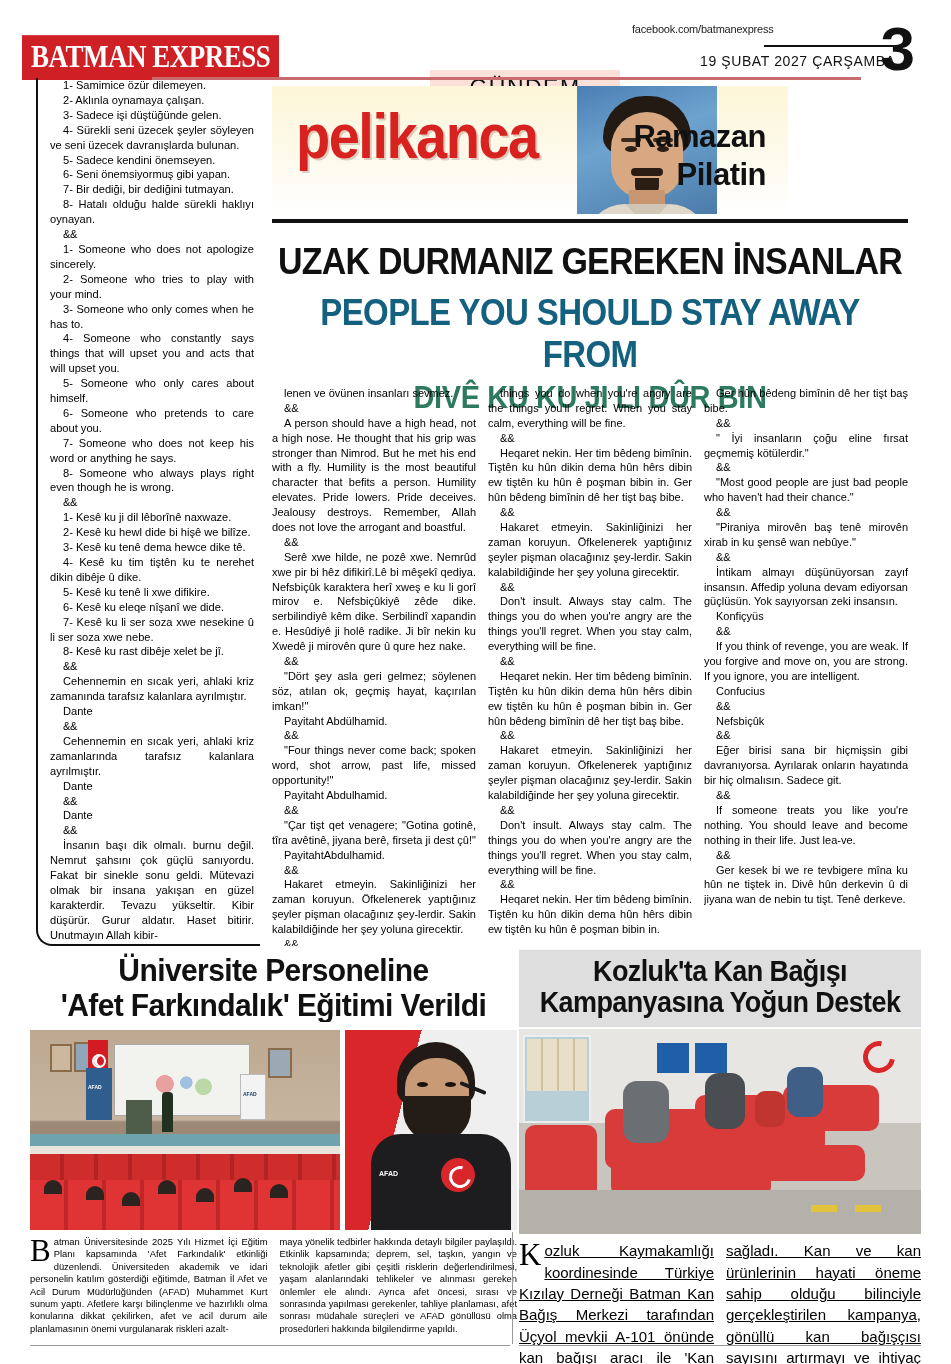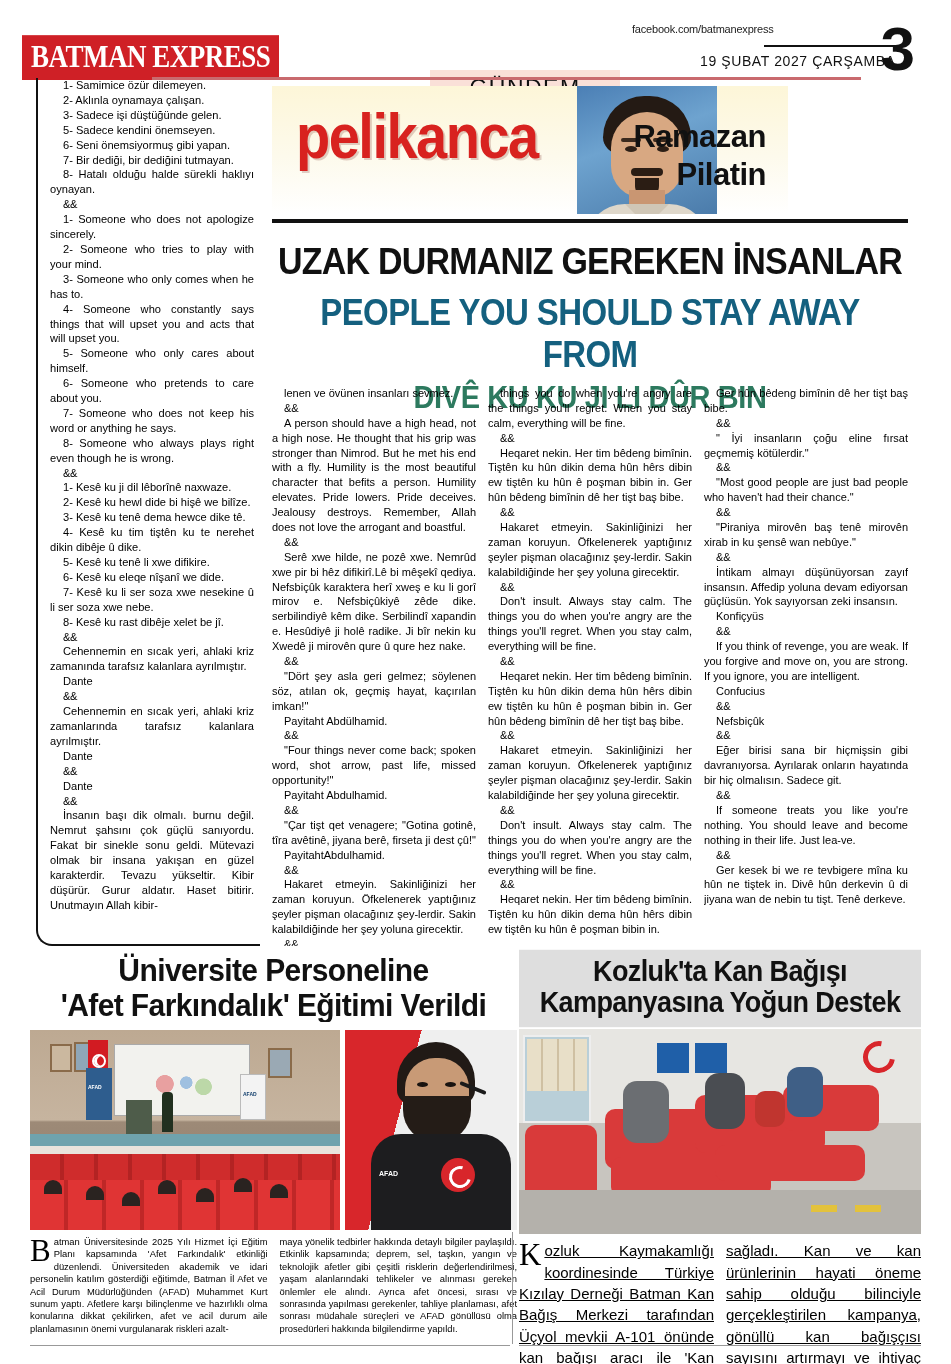--- a/index.html
+++ b/index.html
@@ -256,20 +256,21 @@
     <div class="rule-top"></div>
     <div class="date-line">19 ŞUBAT 2027 ÇARŞAMBA</div>
     <div class="pagenum">3</div>
     <div class="header-rule"></div>
   </div>
 
   <div class="left-col" id="sidebar-col">
       <p>1- Samimice özür dilemeyen.</p>
       <p>2- Aklınla oynamaya çalışan.</p>
       <p>3- Sadece işi düştüğünde gelen.</p>
+      <p>4- Sürekli seni üzecek şeyler söyleyen ve seni üzecek davranışlarda bulunan.</p>
       <p>5- Sadece kendini önemseyen.</p>
       <p>6- Seni önemsiyormuş gibi yapan.</p>
       <p>7- Bir dediği, bir dediğini tutmayan.</p>
       <p>8- Hatalı olduğu halde sürekli haklıyı oynayan.</p>
       <p class="amp">&amp;&amp;</p>
       <p>1- Someone who does not apologize sincerely.</p>
       <p>2- Someone who tries to play with your mind.</p>
       <p>3- Someone who only comes when he has to.</p>
       <p>4- Someone who constantly says things that will upset you and acts that will upset you.</p>
       <p>5- Someone who only cares about himself.</p>

